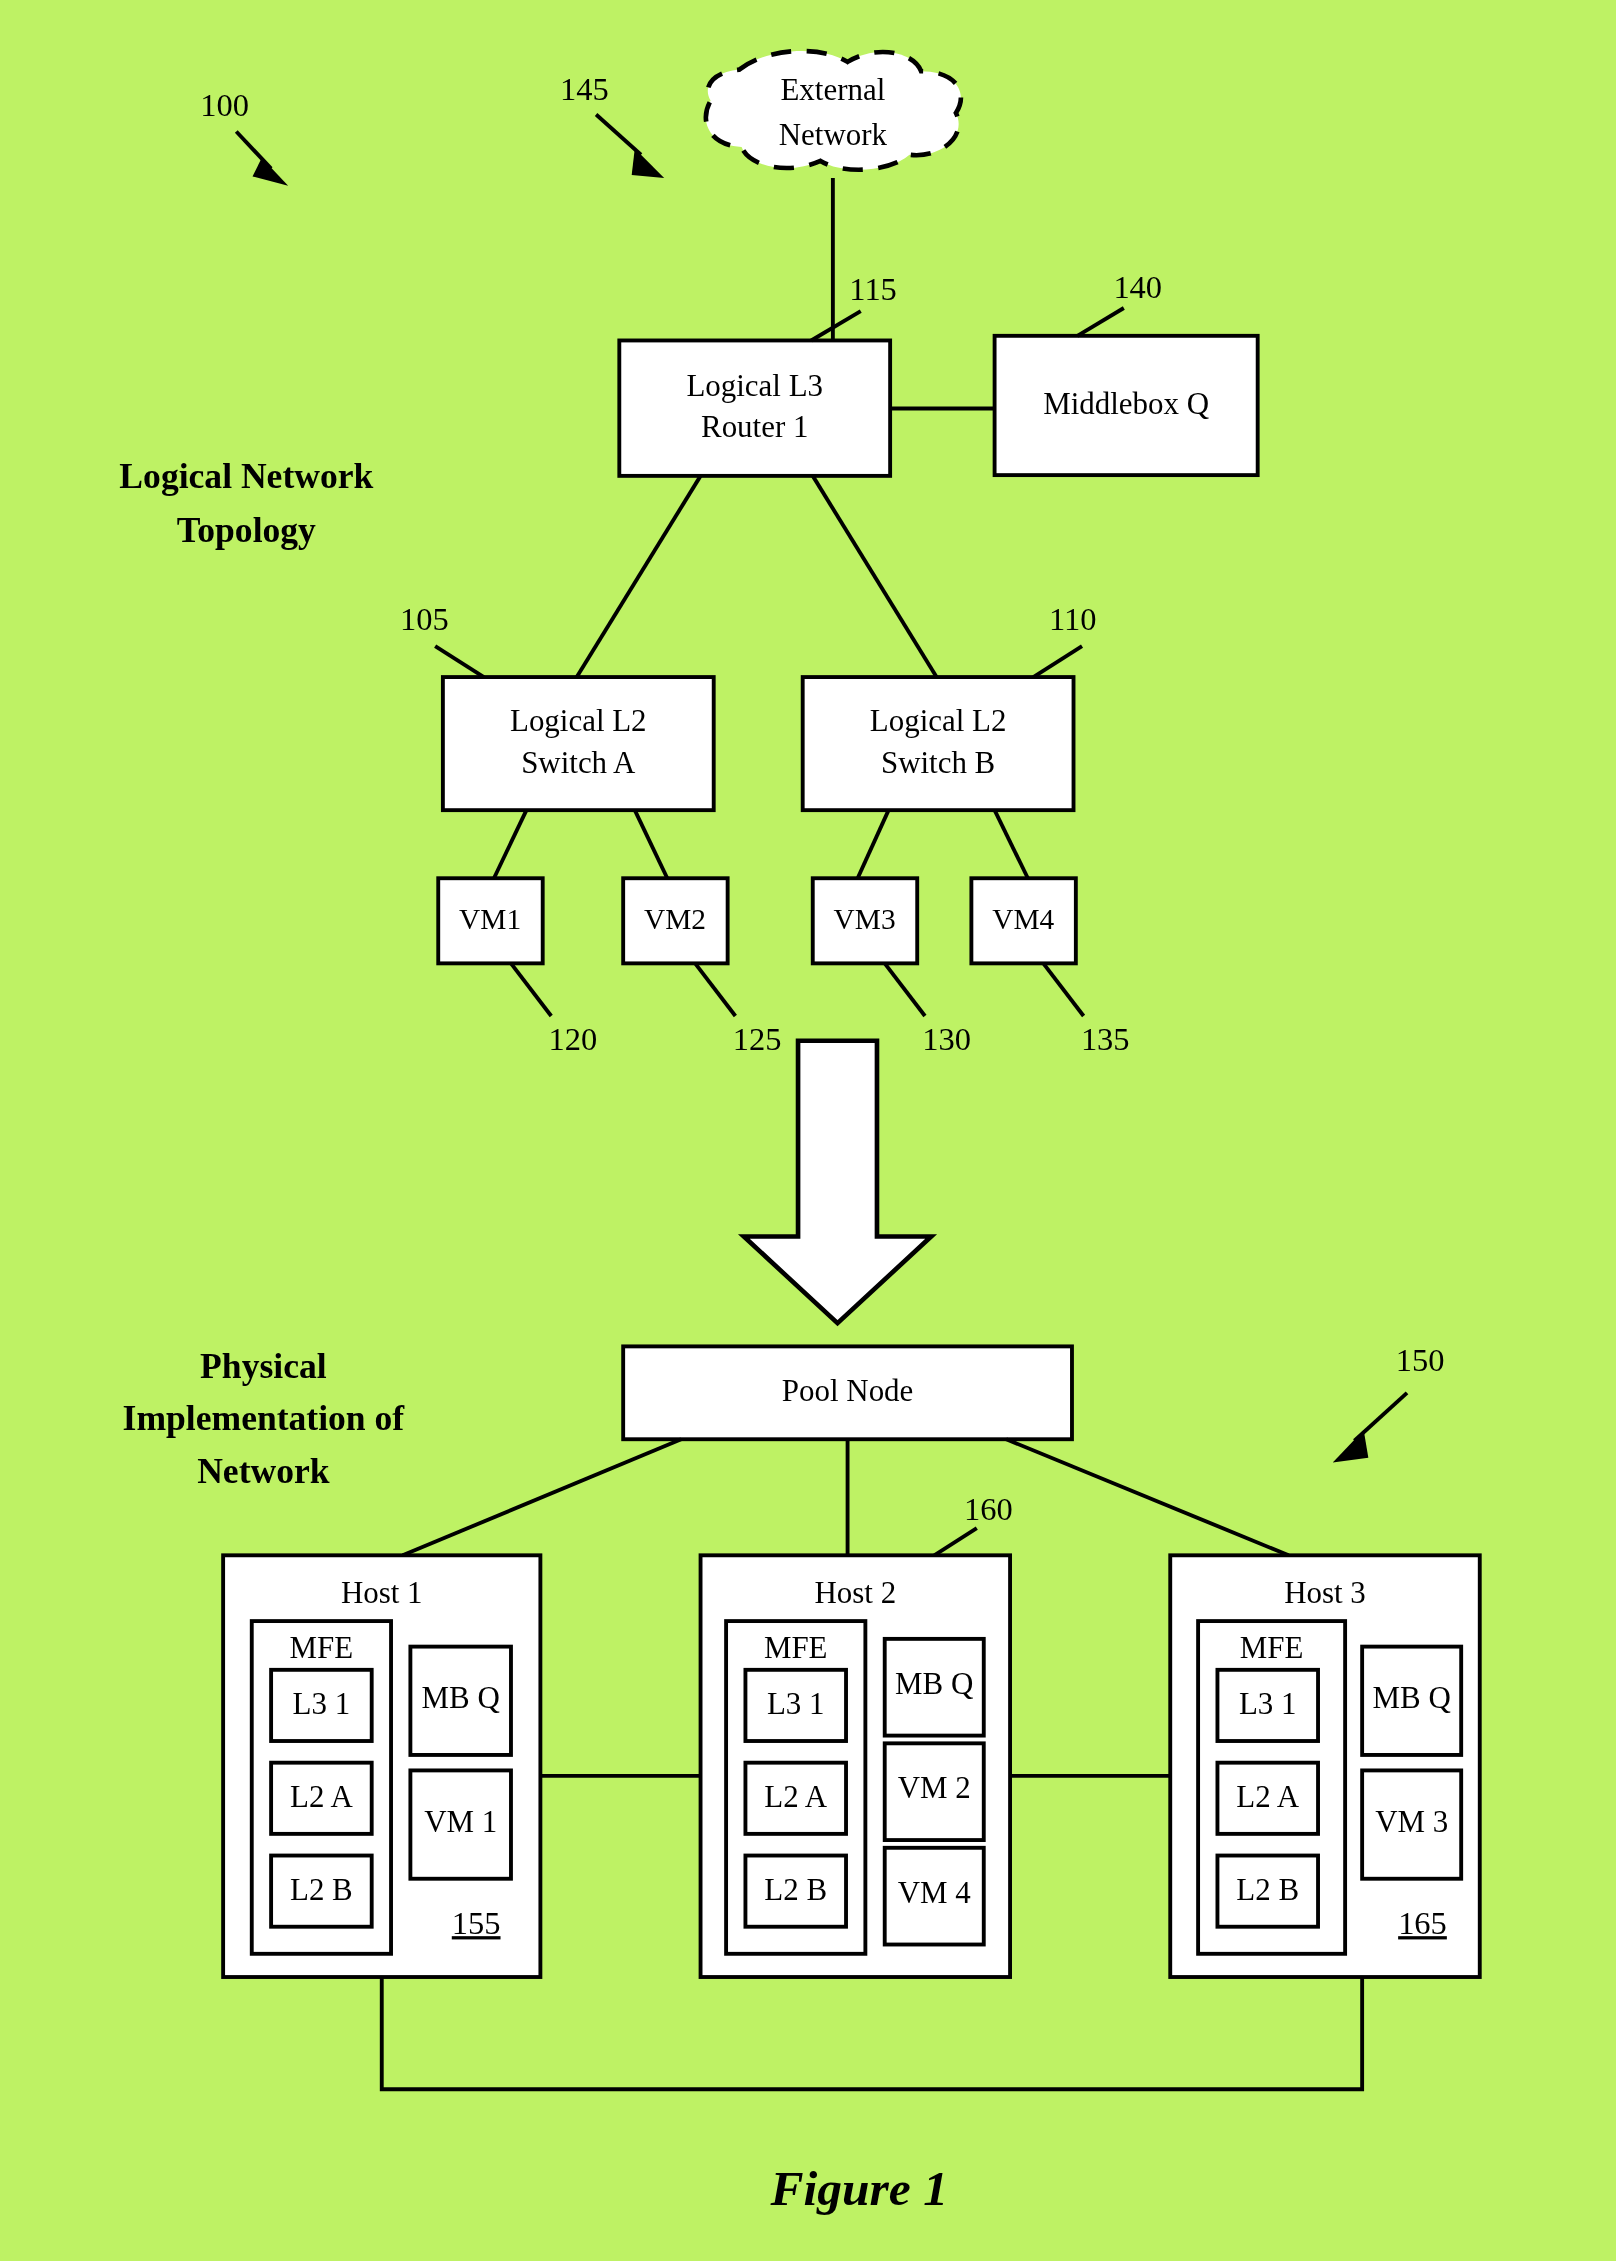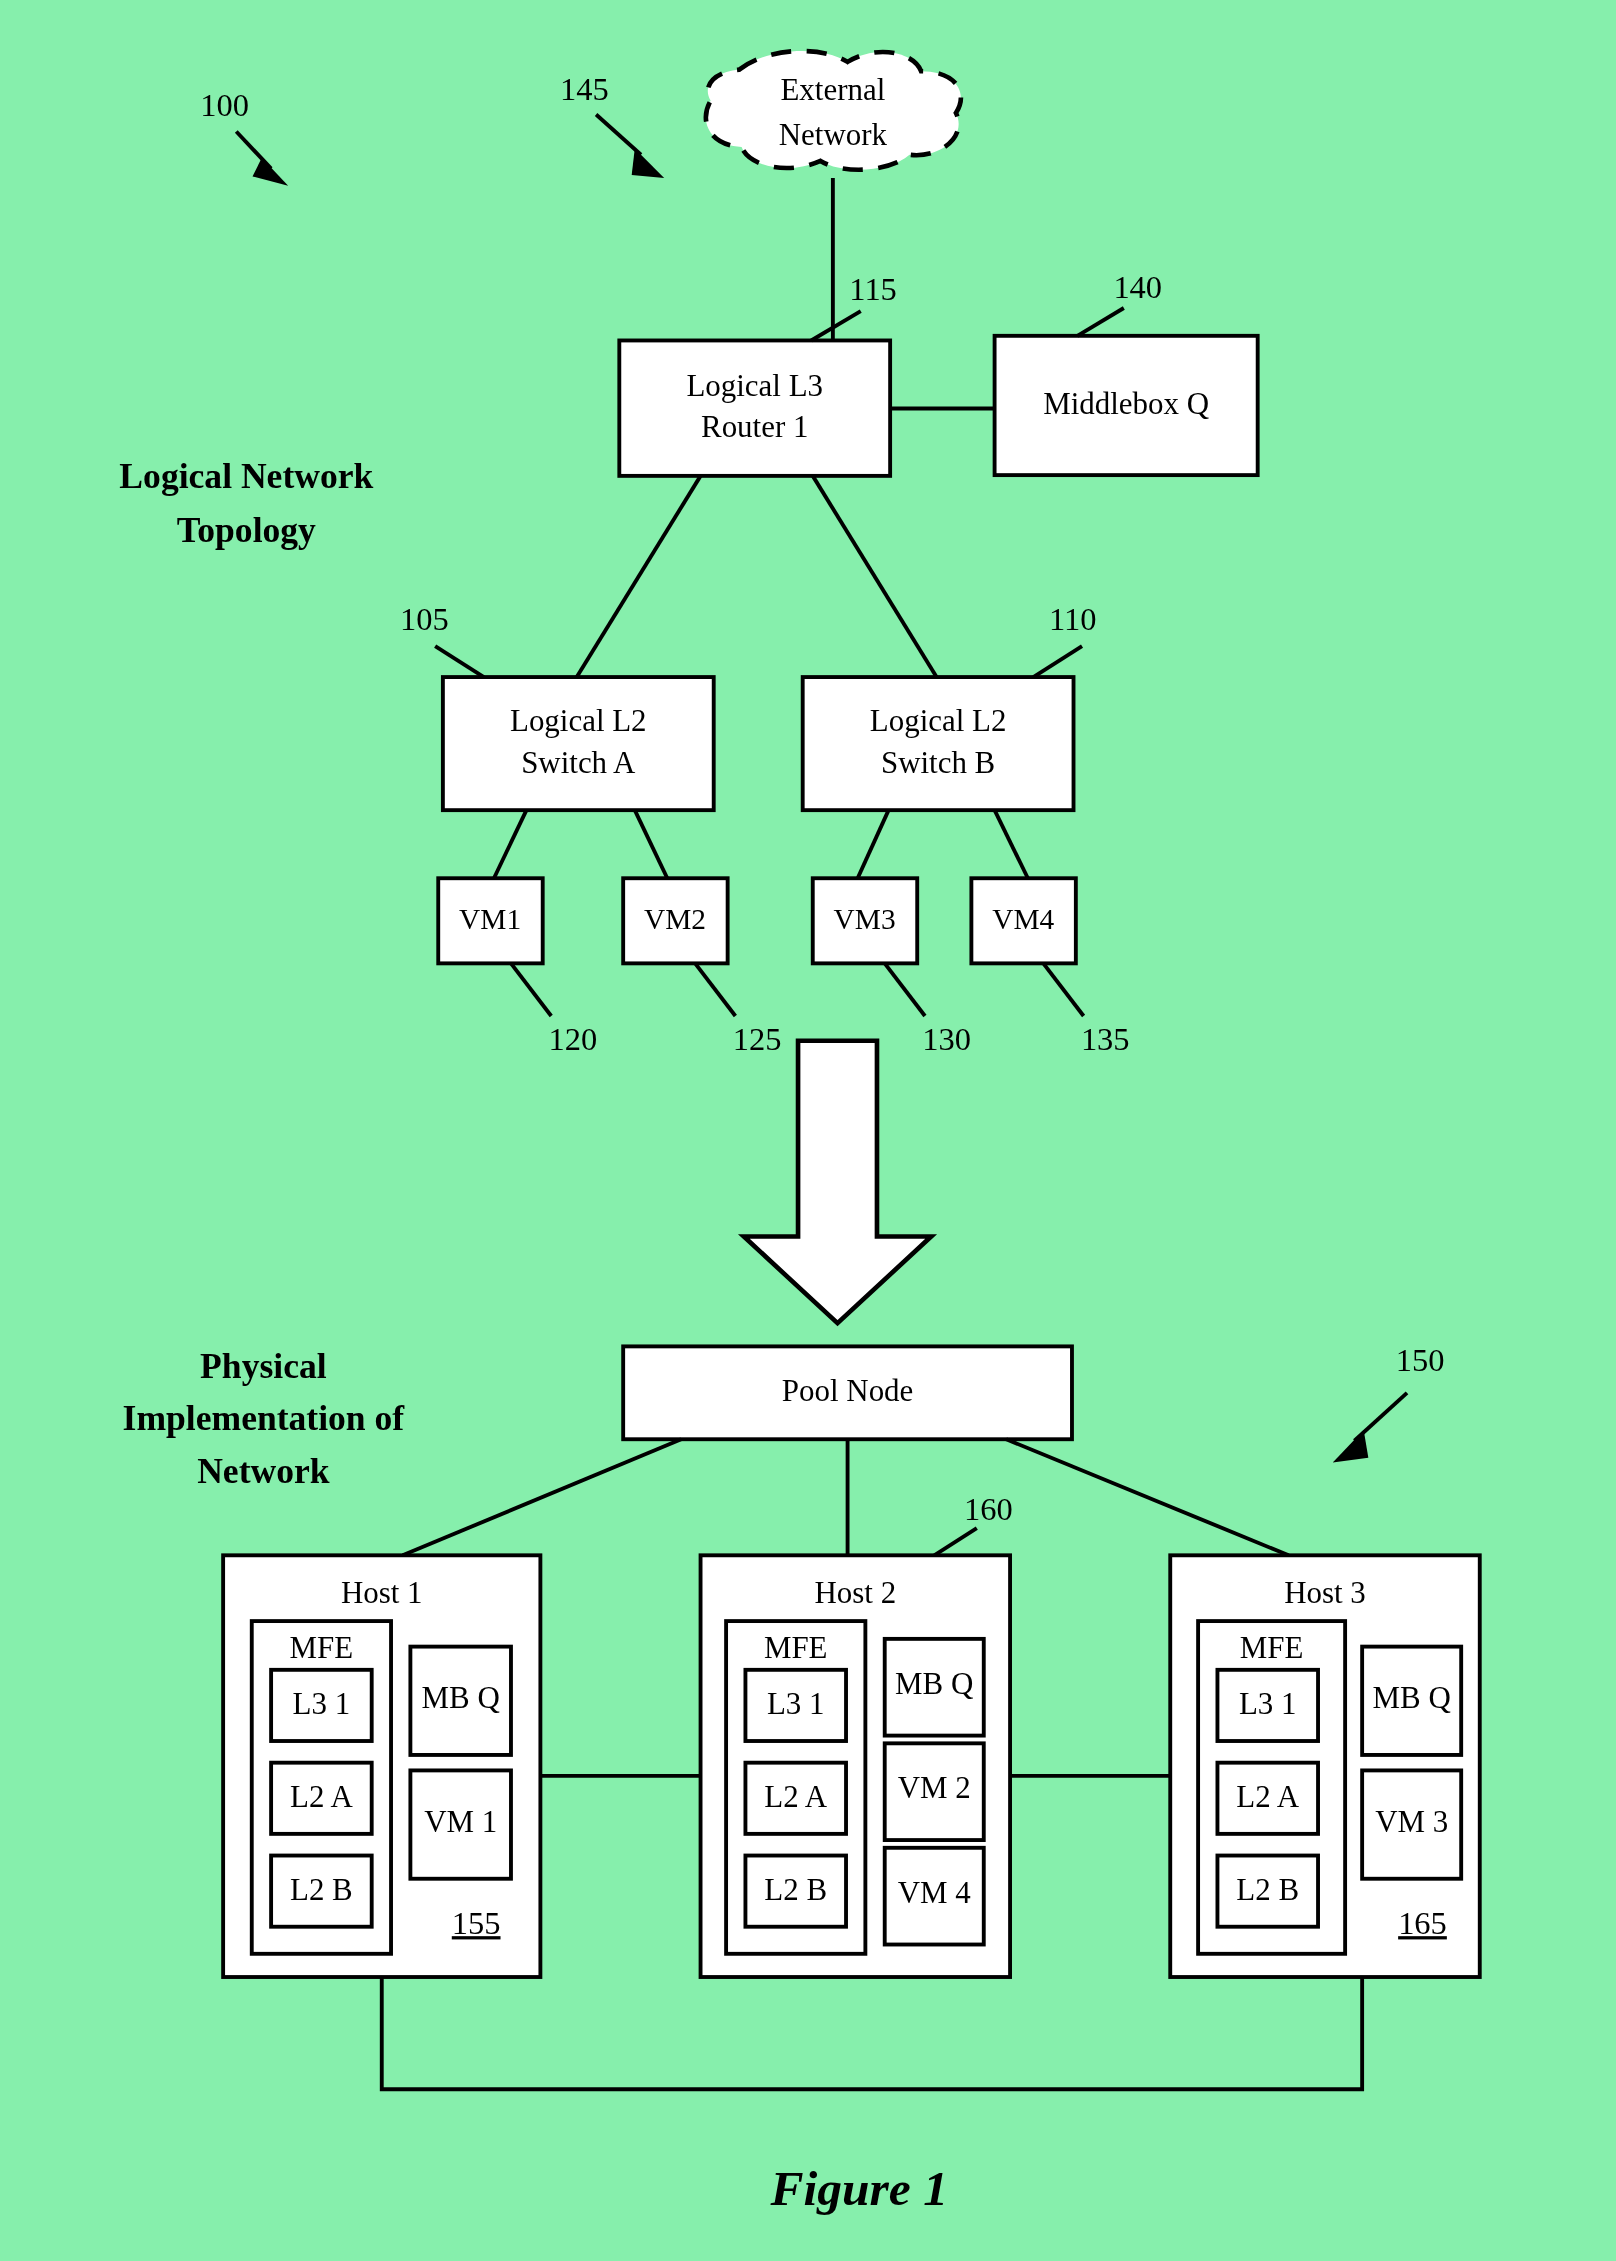--- a/index.html
+++ b/index.html
@@ -9,21 +9,21 @@
     background: #ffffff;
   }
   body {
     font-family: "Liberation Serif", "DejaVu Serif", serif;
     color: #000000;
   }
   #page {
     position: relative;
     width: 1617px;
     height: 2261px;
-    background: #86efac;
+    background: #bef264;
     overflow: hidden;
   }
   svg.figure-canvas {
     position: absolute;
     top: 0;
     left: 0;
     width: 1617px;
     height: 2261px;
   }
   .stroke {

